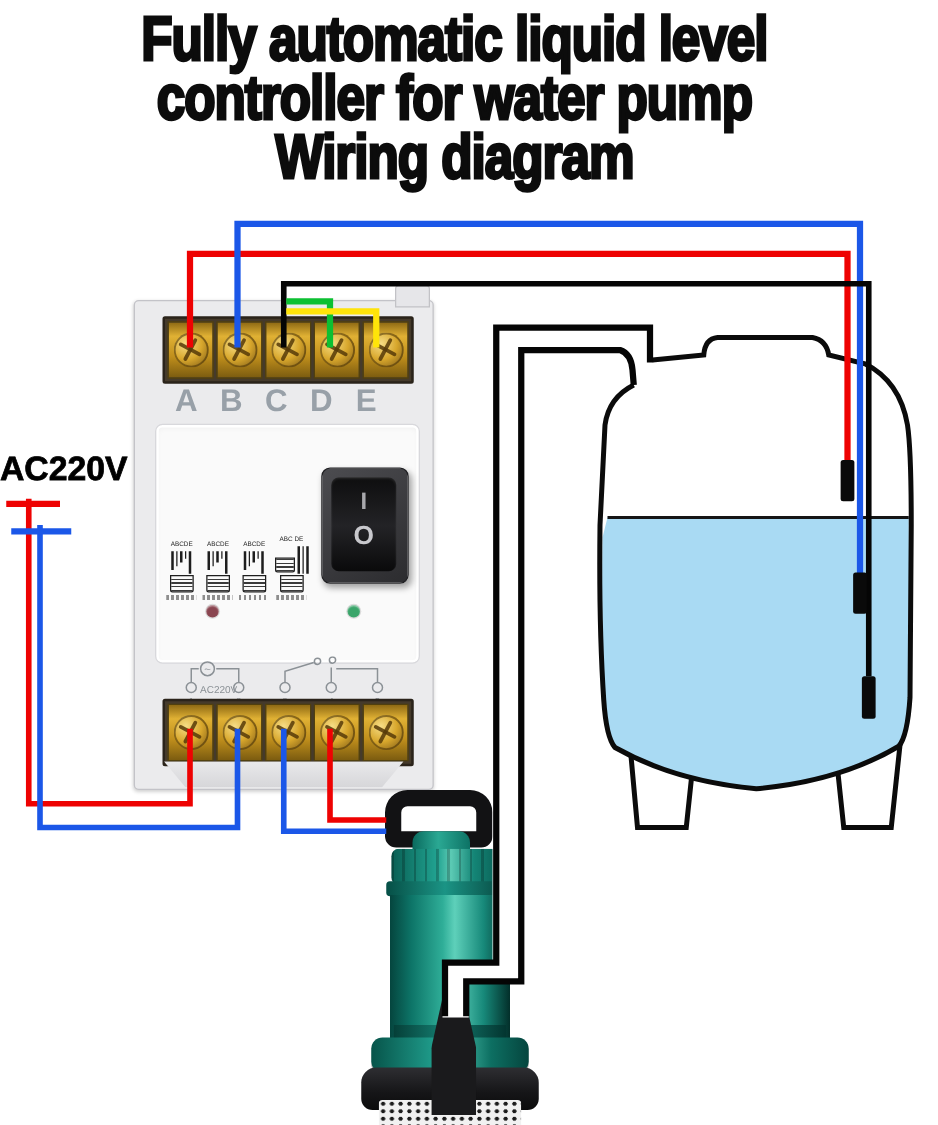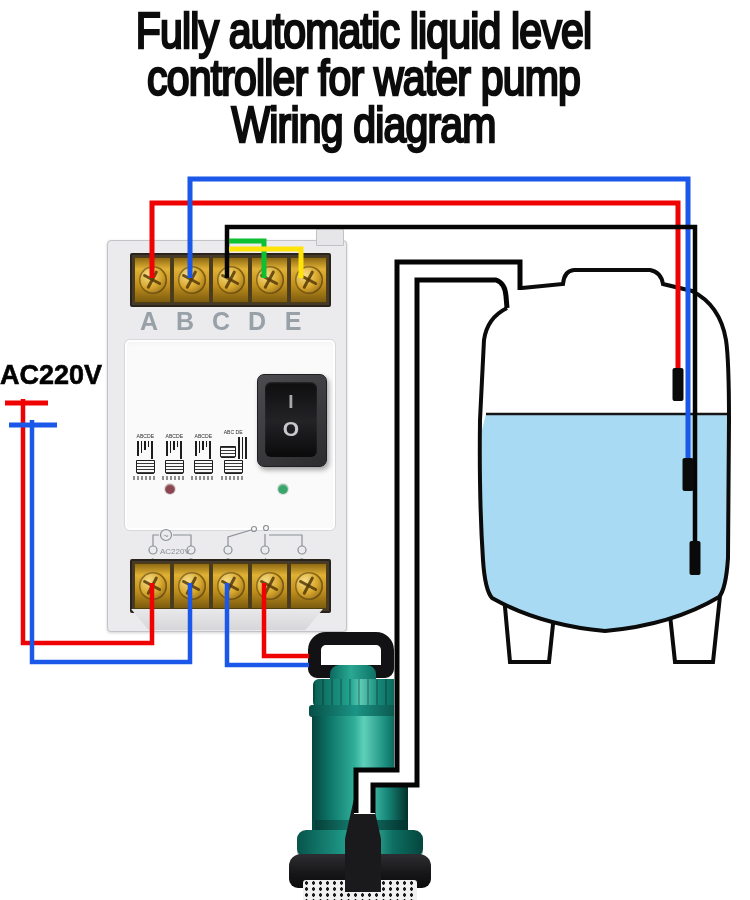--- a/index.html
+++ b/index.html
@@ -2,21 +2,21 @@
 <html style="--c-wire_red: #ee0202; --c-wire_blue: #1b57e8; --c-wire_black: #050505; --c-jumper_green: #0cc032; --c-jumper_yellow: #ffe409; --c-water: #a9daf3; --c-tank_outline: #0b0b0b; --c-pump_teal: #17988a; --c-brass: #c8971f; --c-led_red: #8a4550; --c-led_green: #3aa56a; --c-label_gray: #98a0a8; --c-print_gray: #8b9196; --c-panel: #fafafa;"><head>
 <meta charset="utf-8">
 <style>
   html,body{margin:0;padding:0;background:#fff;}
   .stage{position:relative;width:750px;height:900px;background:#fff;overflow:hidden;
          font-family:"Liberation Sans",sans-serif;}
   svg{display:block}
 
   
   .title{position:absolute;left:0;top:8px;width:727px;text-align:center;
-         font-weight:400;font-size:50px;line-height:47px;color:#0c0c0c;
+         font-weight:700;font-size:50px;line-height:47px;color:#0c0c0c;
          letter-spacing:-1px;}
   .tline{display:block;transform:scaleX(0.82);transform-origin:50% 50%;
          -webkit-text-stroke:2.5px #0c0c0c;}
 
   
   .ac-label{position:absolute;left:0px;top:360px;font-size:27px;font-weight:700;
             color:#000;-webkit-text-stroke:0.6px #000;}
 
   
   .controller{position:absolute;left:107px;top:240px;width:238px;height:390px;

